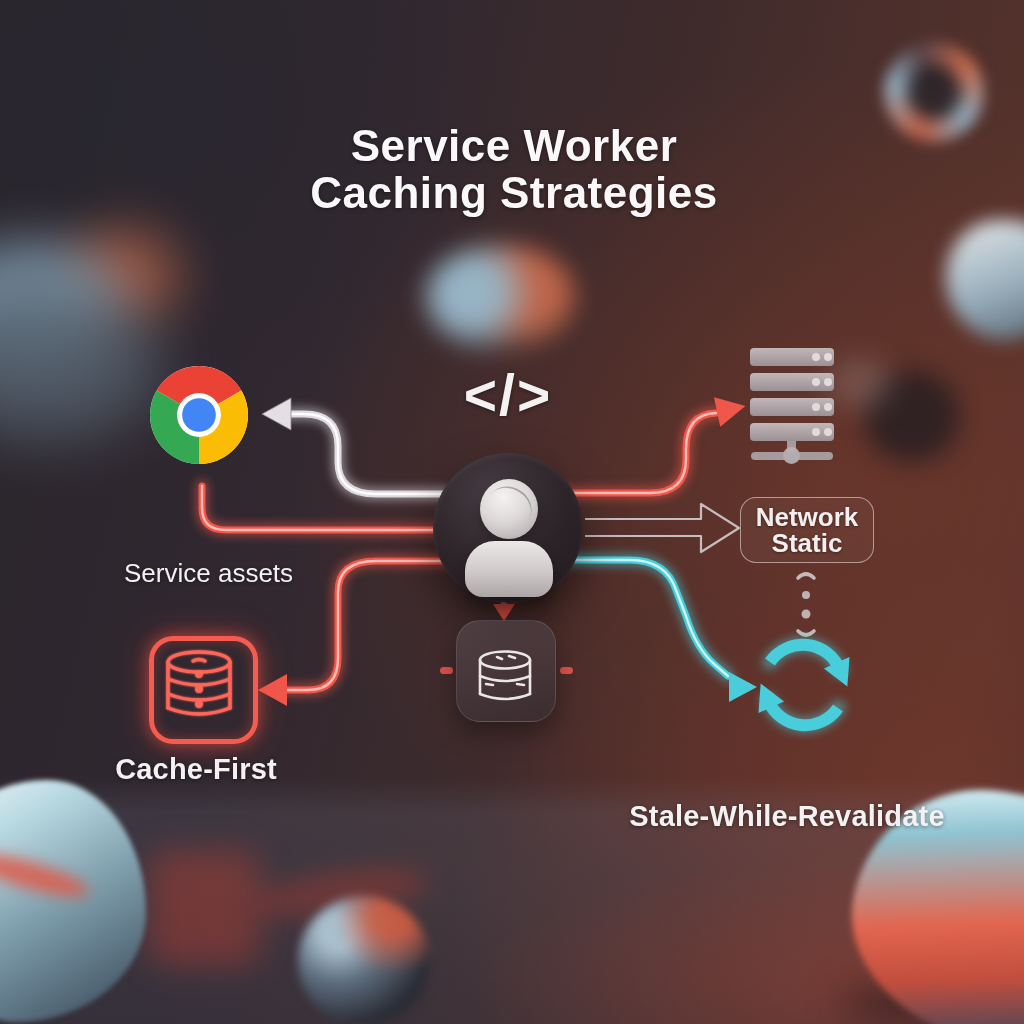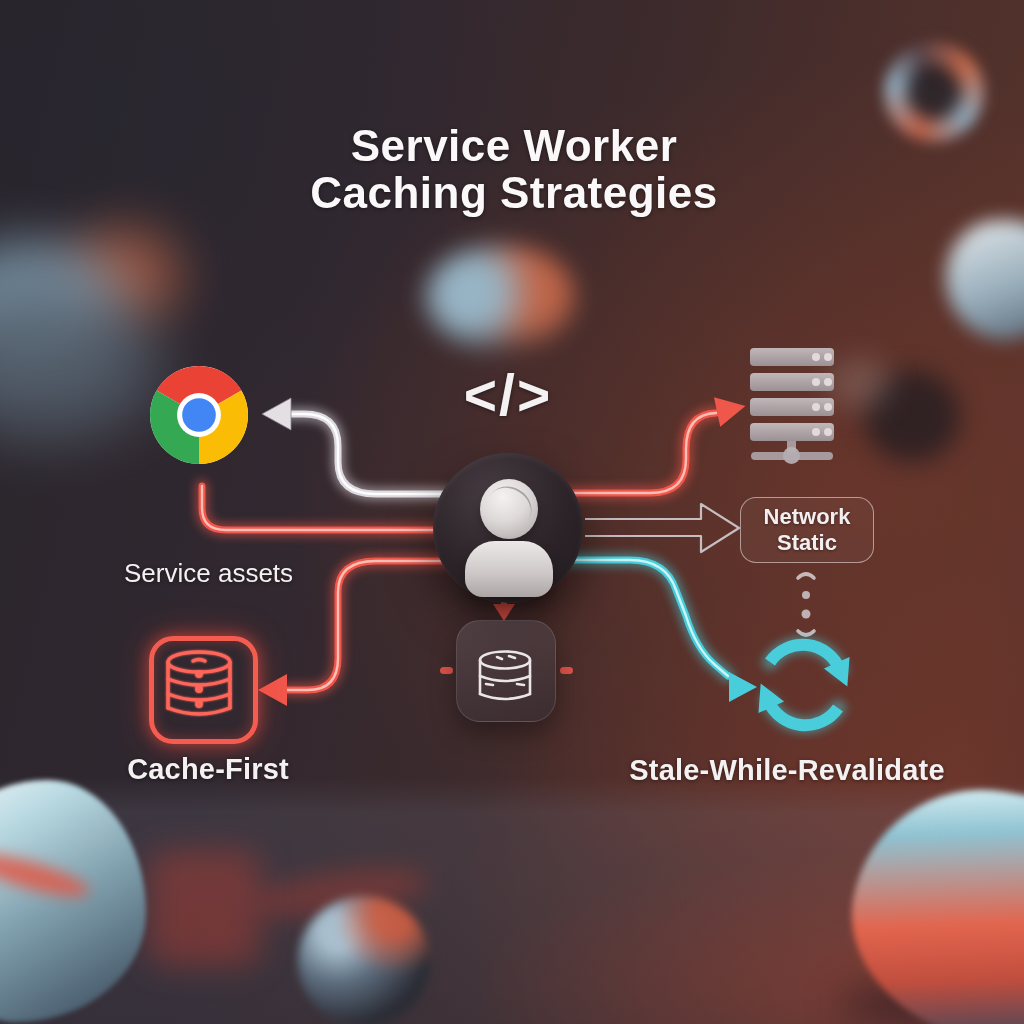--- a/index.html
+++ b/index.html
@@ -88,40 +88,40 @@
   .server{left:750px;top:348px;width:86px;}
   .srv-bar{position:relative;width:84px;height:18px;margin-bottom:7px;border-radius:4px;
       background:linear-gradient(180deg,#cfc9cd,#a49ea3);opacity:.88;}
   .srv-dot{position:absolute;top:5px;width:8px;height:8px;border-radius:50%;background:#f4f1f3;}
   .srv-stem{position:absolute;left:37px;top:93px;width:9px;height:14px;background:#b3adb1;opacity:.85;}
   .srv-joint{position:absolute;left:33px;top:99px;width:17px;height:17px;border-radius:50%;background:#b9b3b7;opacity:.9;}
   .srv-base{position:absolute;left:1px;top:104px;width:82px;height:8px;border-radius:4px;background:#b3adb1;opacity:.85;}
   .ns-box{left:740px;top:497px;width:132px;height:64px;border-radius:16px;
       border:1.6px solid rgba(240,235,235,.55);background:rgba(255,255,255,.04);
       display:flex;flex-direction:column;align-items:center;justify-content:center;
-      color:#f3eff0;font-size:22px;font-weight:700;line-height:26px;
+      color:#f3eff0;font-size:26px;font-weight:700;line-height:26px;
       text-shadow:0 1px 3px rgba(0,0,0,.4);}
   .cf-box{left:149px;top:636px;width:99px;height:98px;border-radius:24px;
       border:5px solid rgba(255,95,82,.95);
       box-shadow:0 0 16px rgba(255,80,66,.55),0 0 34px rgba(255,80,66,.3),inset 0 0 14px rgba(255,80,66,.35);}
   .nf-box{left:456px;top:620px;width:98px;height:100px;border-radius:24px;
       background:linear-gradient(160deg,rgba(96,82,88,.55),rgba(52,44,50,.62));
       border:1px solid rgba(255,255,255,.12);box-shadow:0 12px 26px rgba(0,0,0,.35);}
   .db-red{left:150px;top:636px;}
   .db-white{left:461px;top:624px;}
   .sync{left:744px;top:630px;}
   
   .lbl{position:absolute;z-index:6;color:var(--text-light,#f4f1f2);text-shadow:0 1px 4px rgba(0,0,0,.45);}
   .t-title{left:0;top:122px;width:1028px;text-align:center;font-size:44px;line-height:47px;
       font-weight:700;letter-spacing:.5px;color:#faf8f9;}
   .t-static{left:124px;top:558px;font-size:26px;font-weight:400;}
   .lbl-b{font-size:29px;font-weight:700;text-align:center;letter-spacing:.2px;}
-  .t-cf{left:108px;top:753px;width:200px;}
+  .t-cf{left:96px;top:753px;width:200px;}
   .t-nf{left:402px;top:735px;width:200px;}
-  .t-swr{left:596px;top:754px;width:382px;text-align:center;}
+  .t-swr{left:596px;top:800px;width:382px;text-align:center;}
 </style>
 </head>
 <body>
 
 <div class="stage">
   <div class="bg"></div>
 
   <div class="blob b-tl-orange"></div>
   <div class="blob b-tl-blue"></div>
   <div class="blob b-tl-slate"></div>

